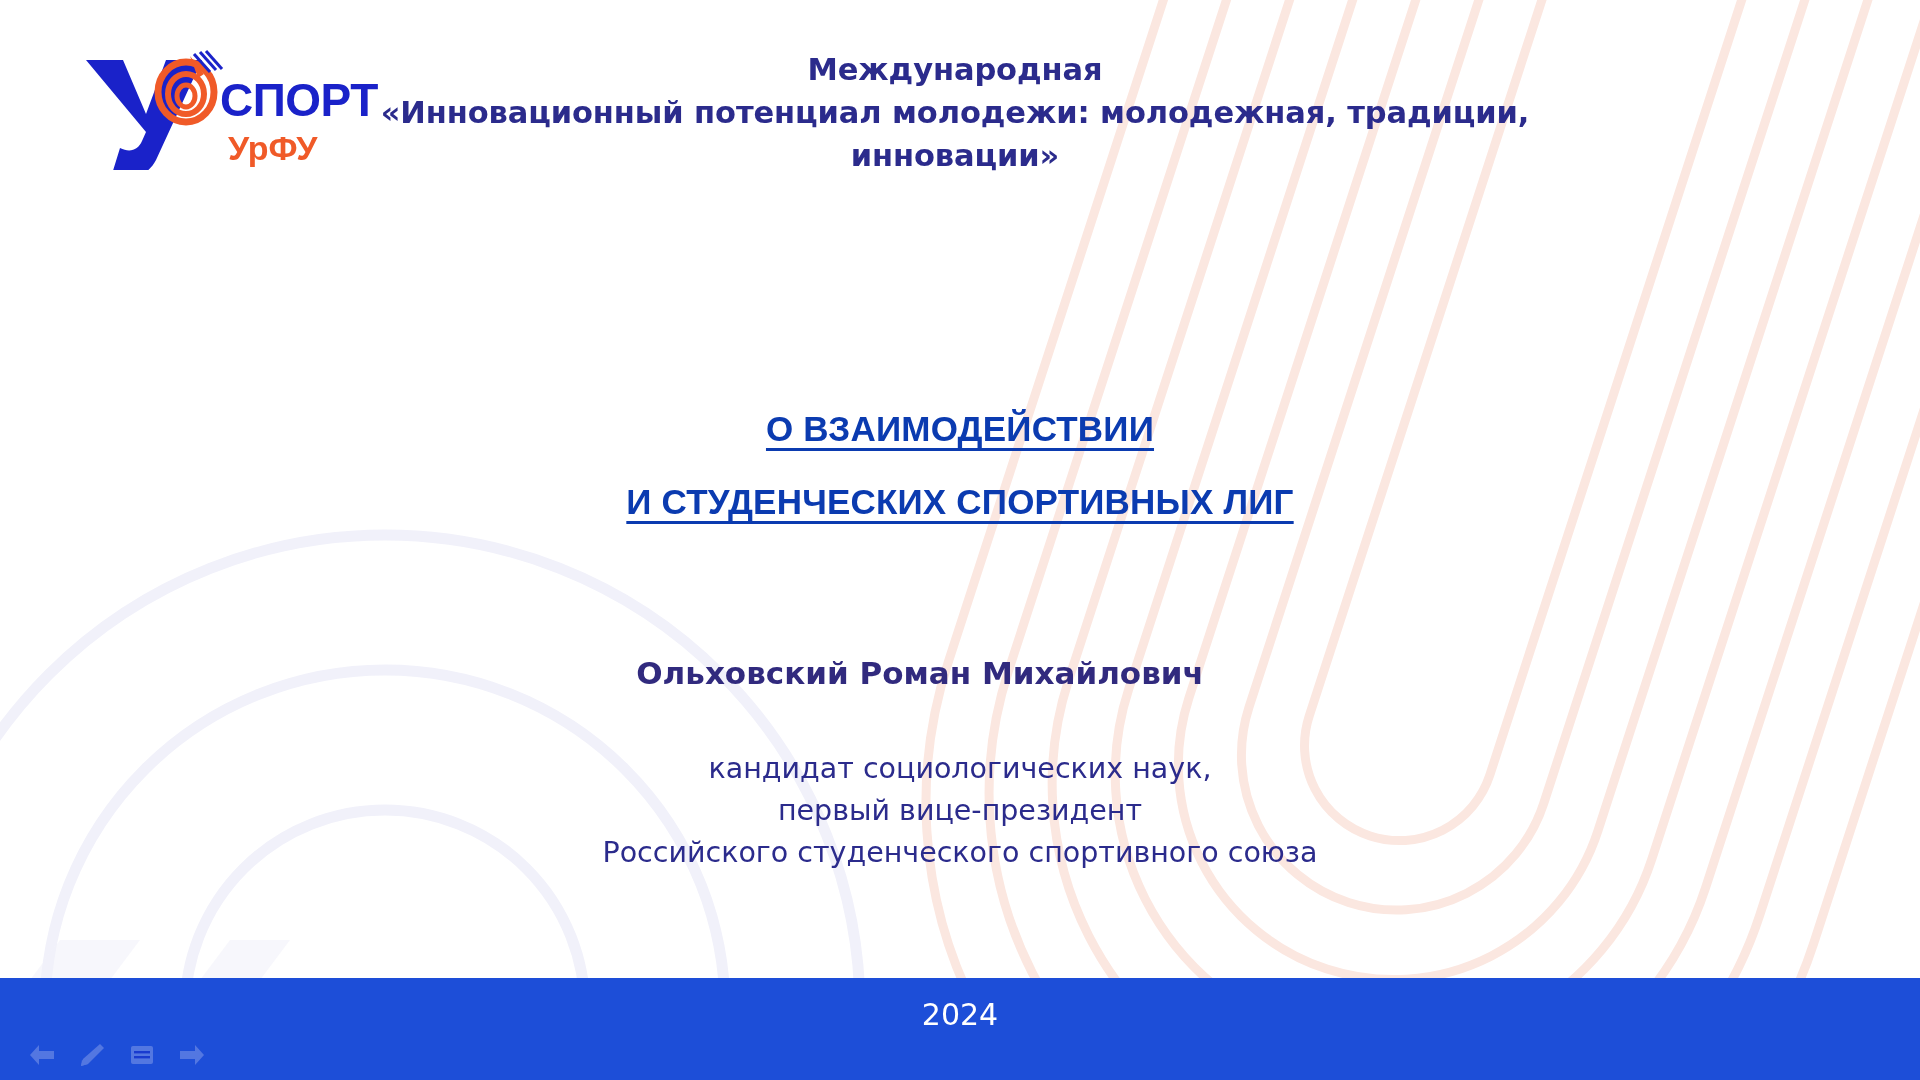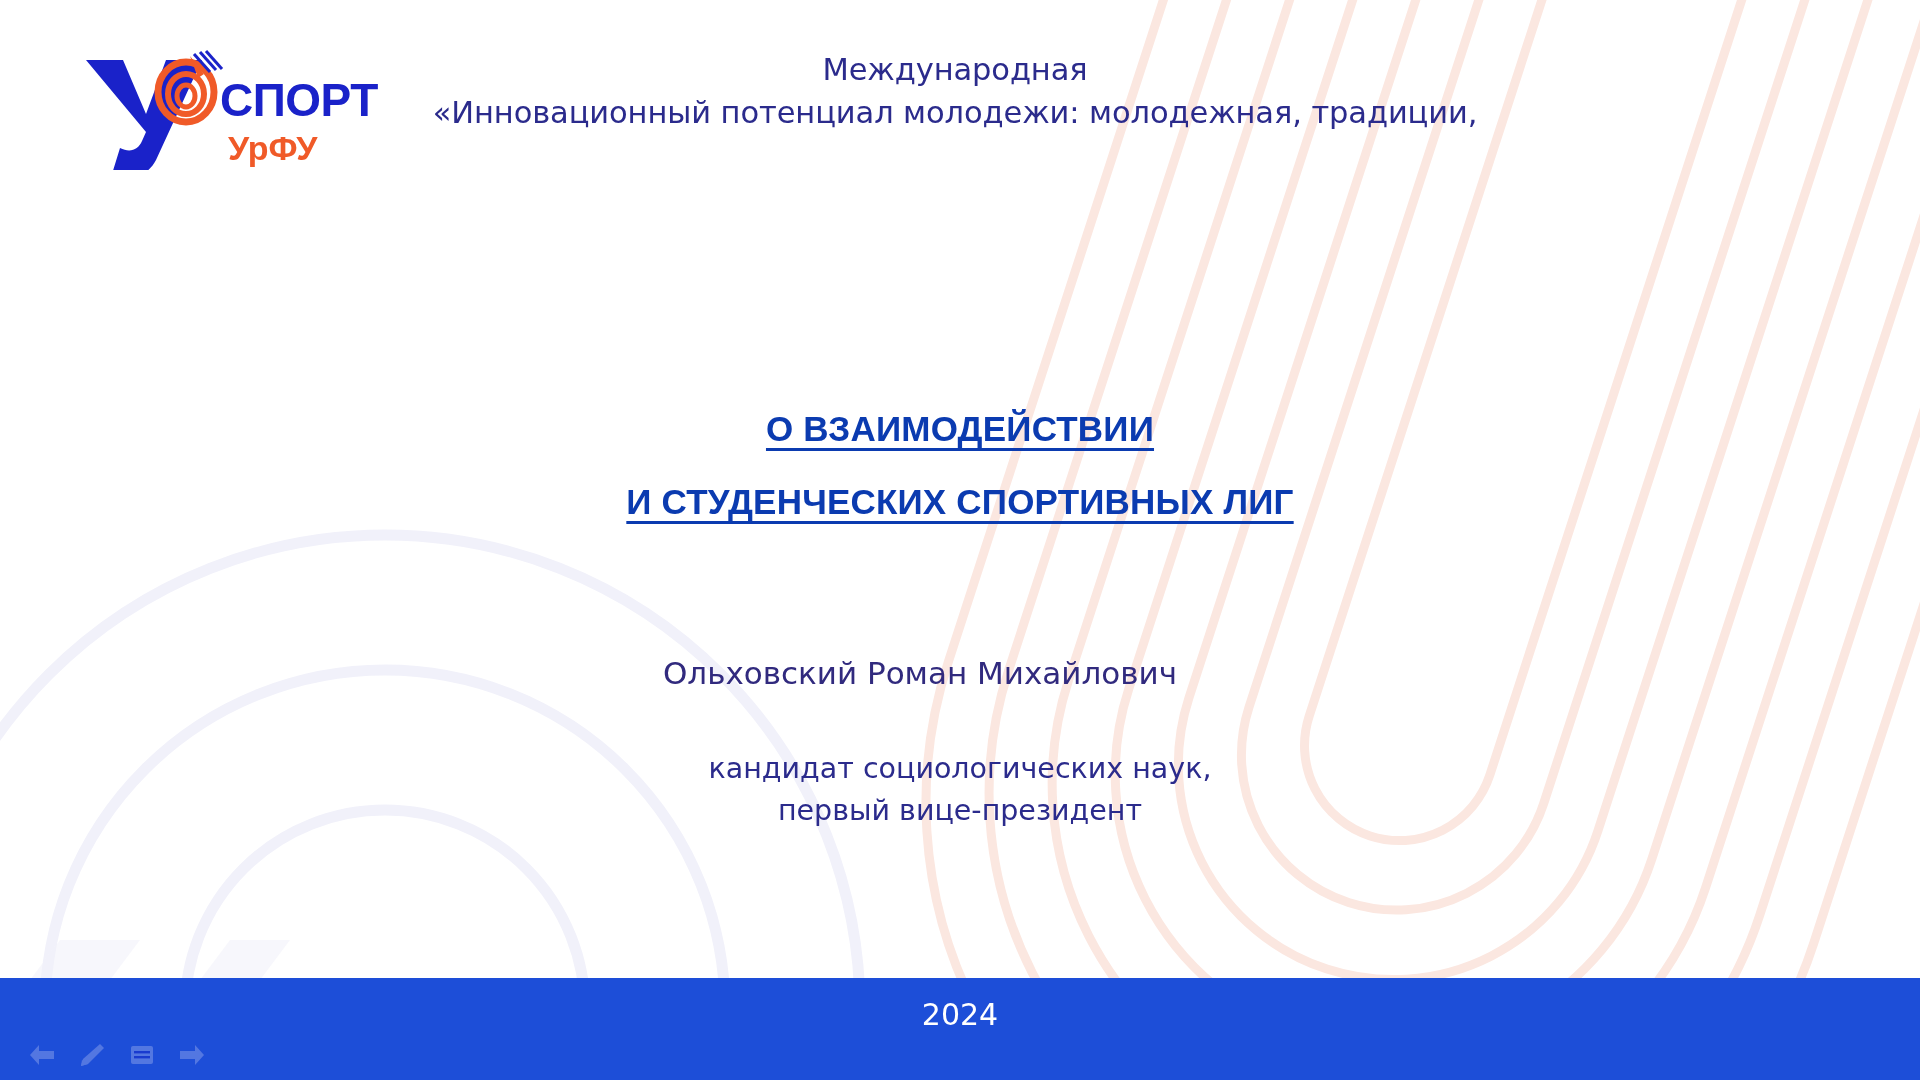--- a/index.html
+++ b/index.html
@@ -45,20 +45,21 @@
     left: 360px;
     top: 48px;
     width: 1190px;
     z-index: 4;
     text-align: center;
     color: #2b2b8c;
     font-size: 30.5px;
     line-height: 43px;
     font-family: "DejaVu Sans", "Liberation Sans", sans-serif;
     letter-spacing: -0.1px;
+    font-weight: bold;
   }
   #conference-header .chline { display: block; white-space: nowrap; }
 
   
   #main-title {
     position: absolute;
     left: 0;
     top: 392px;
     width: 1920px;
     z-index: 4;
@@ -82,21 +83,21 @@
 
   
   #author-name {
     position: absolute;
     left: 0;
     top: 652px;
     width: 1840px;
     z-index: 4;
     text-align: center;
     color: #312a7e;
-    font-weight: normal;
+    font-weight: bold;
     font-size: 31px;
     line-height: 42px;
     font-family: "DejaVu Sans", "Liberation Sans", sans-serif;
   }
 
   #author-role {
     position: absolute;
     left: 0;
     top: 748px;
     width: 1920px;
@@ -204,32 +205,34 @@
     </g>
 
     <text x="142" y="74" font-family="Liberation Sans, DejaVu Sans, sans-serif" font-size="46" font-weight="bold" fill="#1a22c9" letter-spacing="-0.5">СПОРТ</text>
 
     <text x="150" y="118" font-family="Liberation Sans, DejaVu Sans, sans-serif" font-size="34" font-weight="bold" fill="#f05a28">УрФУ</text>
   </svg>
 
   <div id="conference-header">
     <span class="chline">Международная</span>
     <span class="chline">«Инновационный потенциал молодежи: молодежная, традиции,</span>
+    <span class="chline">инновации»</span>
   </div>
 
   <div id="main-title">
     <span class="tline"><span class="u">О ВЗАИМОДЕЙСТВИИ</span></span>
     <span class="tline"><span class="u">И СТУДЕНЧЕСКИХ СПОРТИВНЫХ ЛИГ</span></span>
   </div>
 
   <div id="author-name">Ольховский Роман Михайлович</div>
 
   <div id="author-role">
     <span class="rline">кандидат социологических наук,</span>
     <span class="rline">первый вице-президент</span>
+    <span class="rline">Российского студенческого спортивного союза</span>
   </div>
 
   <div id="footer-bar">
     <div id="footer-year">2024</div>
   </div>
 
   <div id="footer-nav">
     <svg class="navicon" viewBox="0 0 28 26" xmlns="http://www.w3.org/2000/svg">
       <path d="M11 3 L11 9 L26 9 L26 17 L11 17 L11 23 L2 13 Z" fill="#9fb0ee"></path>
     </svg>

